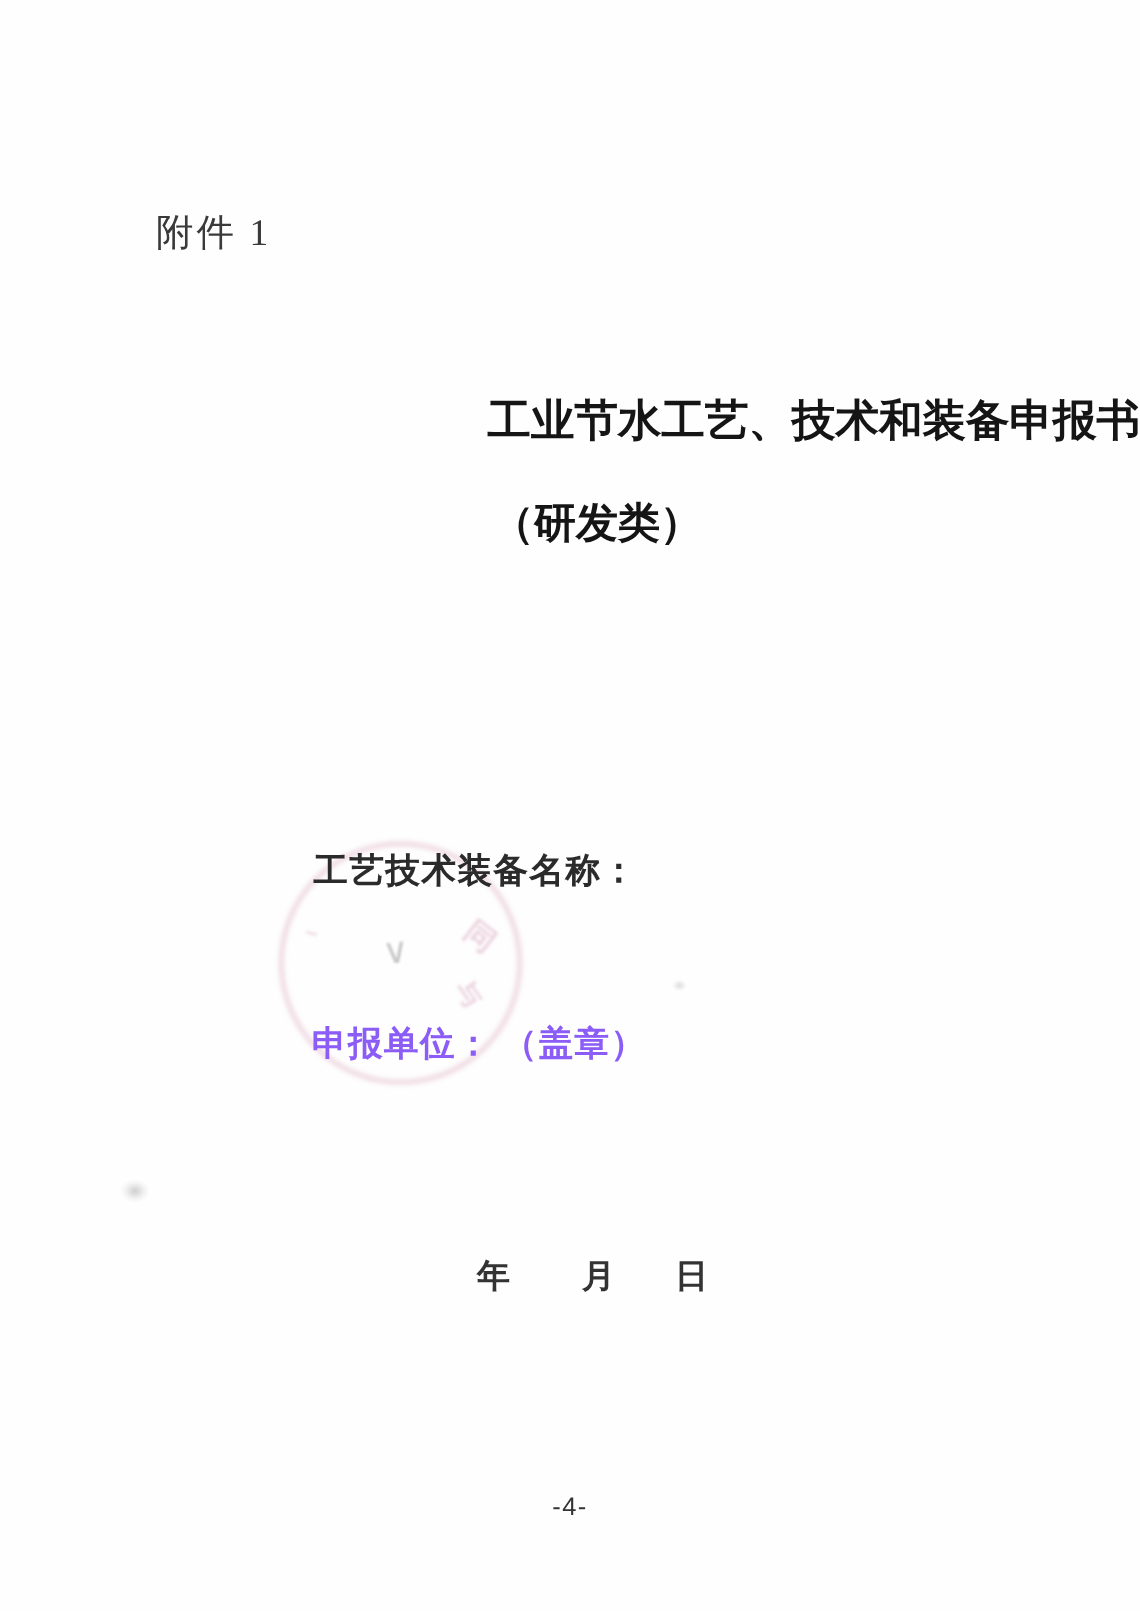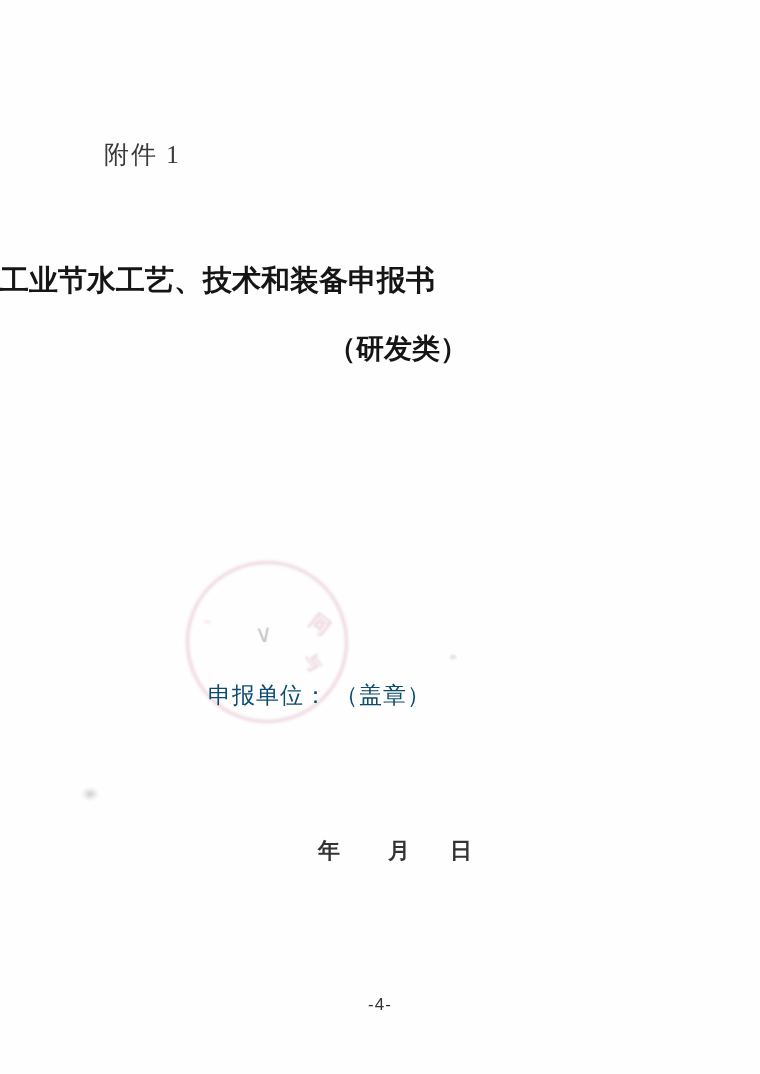--- a/index.html
+++ b/index.html
@@ -26,21 +26,21 @@
     font-size: 25px;
     color: #3a3a3a;
     letter-spacing: 2px;
     white-space: nowrap;
   }
   .doc-title {
     position: absolute;
     left: 0;
     top: 261px;
     width: 760px;
-    text-align: left;
+    text-align: right;
     font-family: "Liberation Serif", "DejaVu Serif", serif;
     font-weight: 700;
     font-size: 29px;
     color: #151515;
     letter-spacing: 0px;
     white-space: nowrap;
   }
   .doc-subtitle {
     position: absolute;
     left: 18px;
@@ -61,22 +61,22 @@
     font-weight: 700;
     color: #2b2b2b;
     letter-spacing: 1px;
     white-space: nowrap;
   }
   .field-unit {
     position: absolute;
     left: 208px;
     top: 680px;
     font-size: 23px;
-    font-weight: 400;
-    color: #0c4a6e;
+    font-weight: 700;
+    color: #8b5cf6;
     letter-spacing: 1px;
     white-space: nowrap;
   }
   .field-unit .seal-hint {
     margin-left: 7px;
   }
   .date-line {
     position: absolute;
     left: 0;
     top: 836px;
@@ -177,20 +177,21 @@
   <div class="doc-subtitle">（研发类）</div>
 
   <div class="stamp">
     <div class="stamp-ring"></div>
     <span class="stamp-glyph g1">同</span>
     <span class="stamp-glyph g2">与</span>
     <span class="stamp-glyph g3">丶</span>
   </div>
   <span class="pencil-mark">∨</span>
 
+  <div class="field-name">工艺技术装备名称：</div>
 
   <div class="field-unit">
     <span>申报单位：</span><span class="seal-hint">（盖章）</span>
   </div>
 
   <div class="date-line">
     <span class="date-year">年</span>
     <span class="date-month">月</span>
     <span class="date-day">日</span>
   </div>

